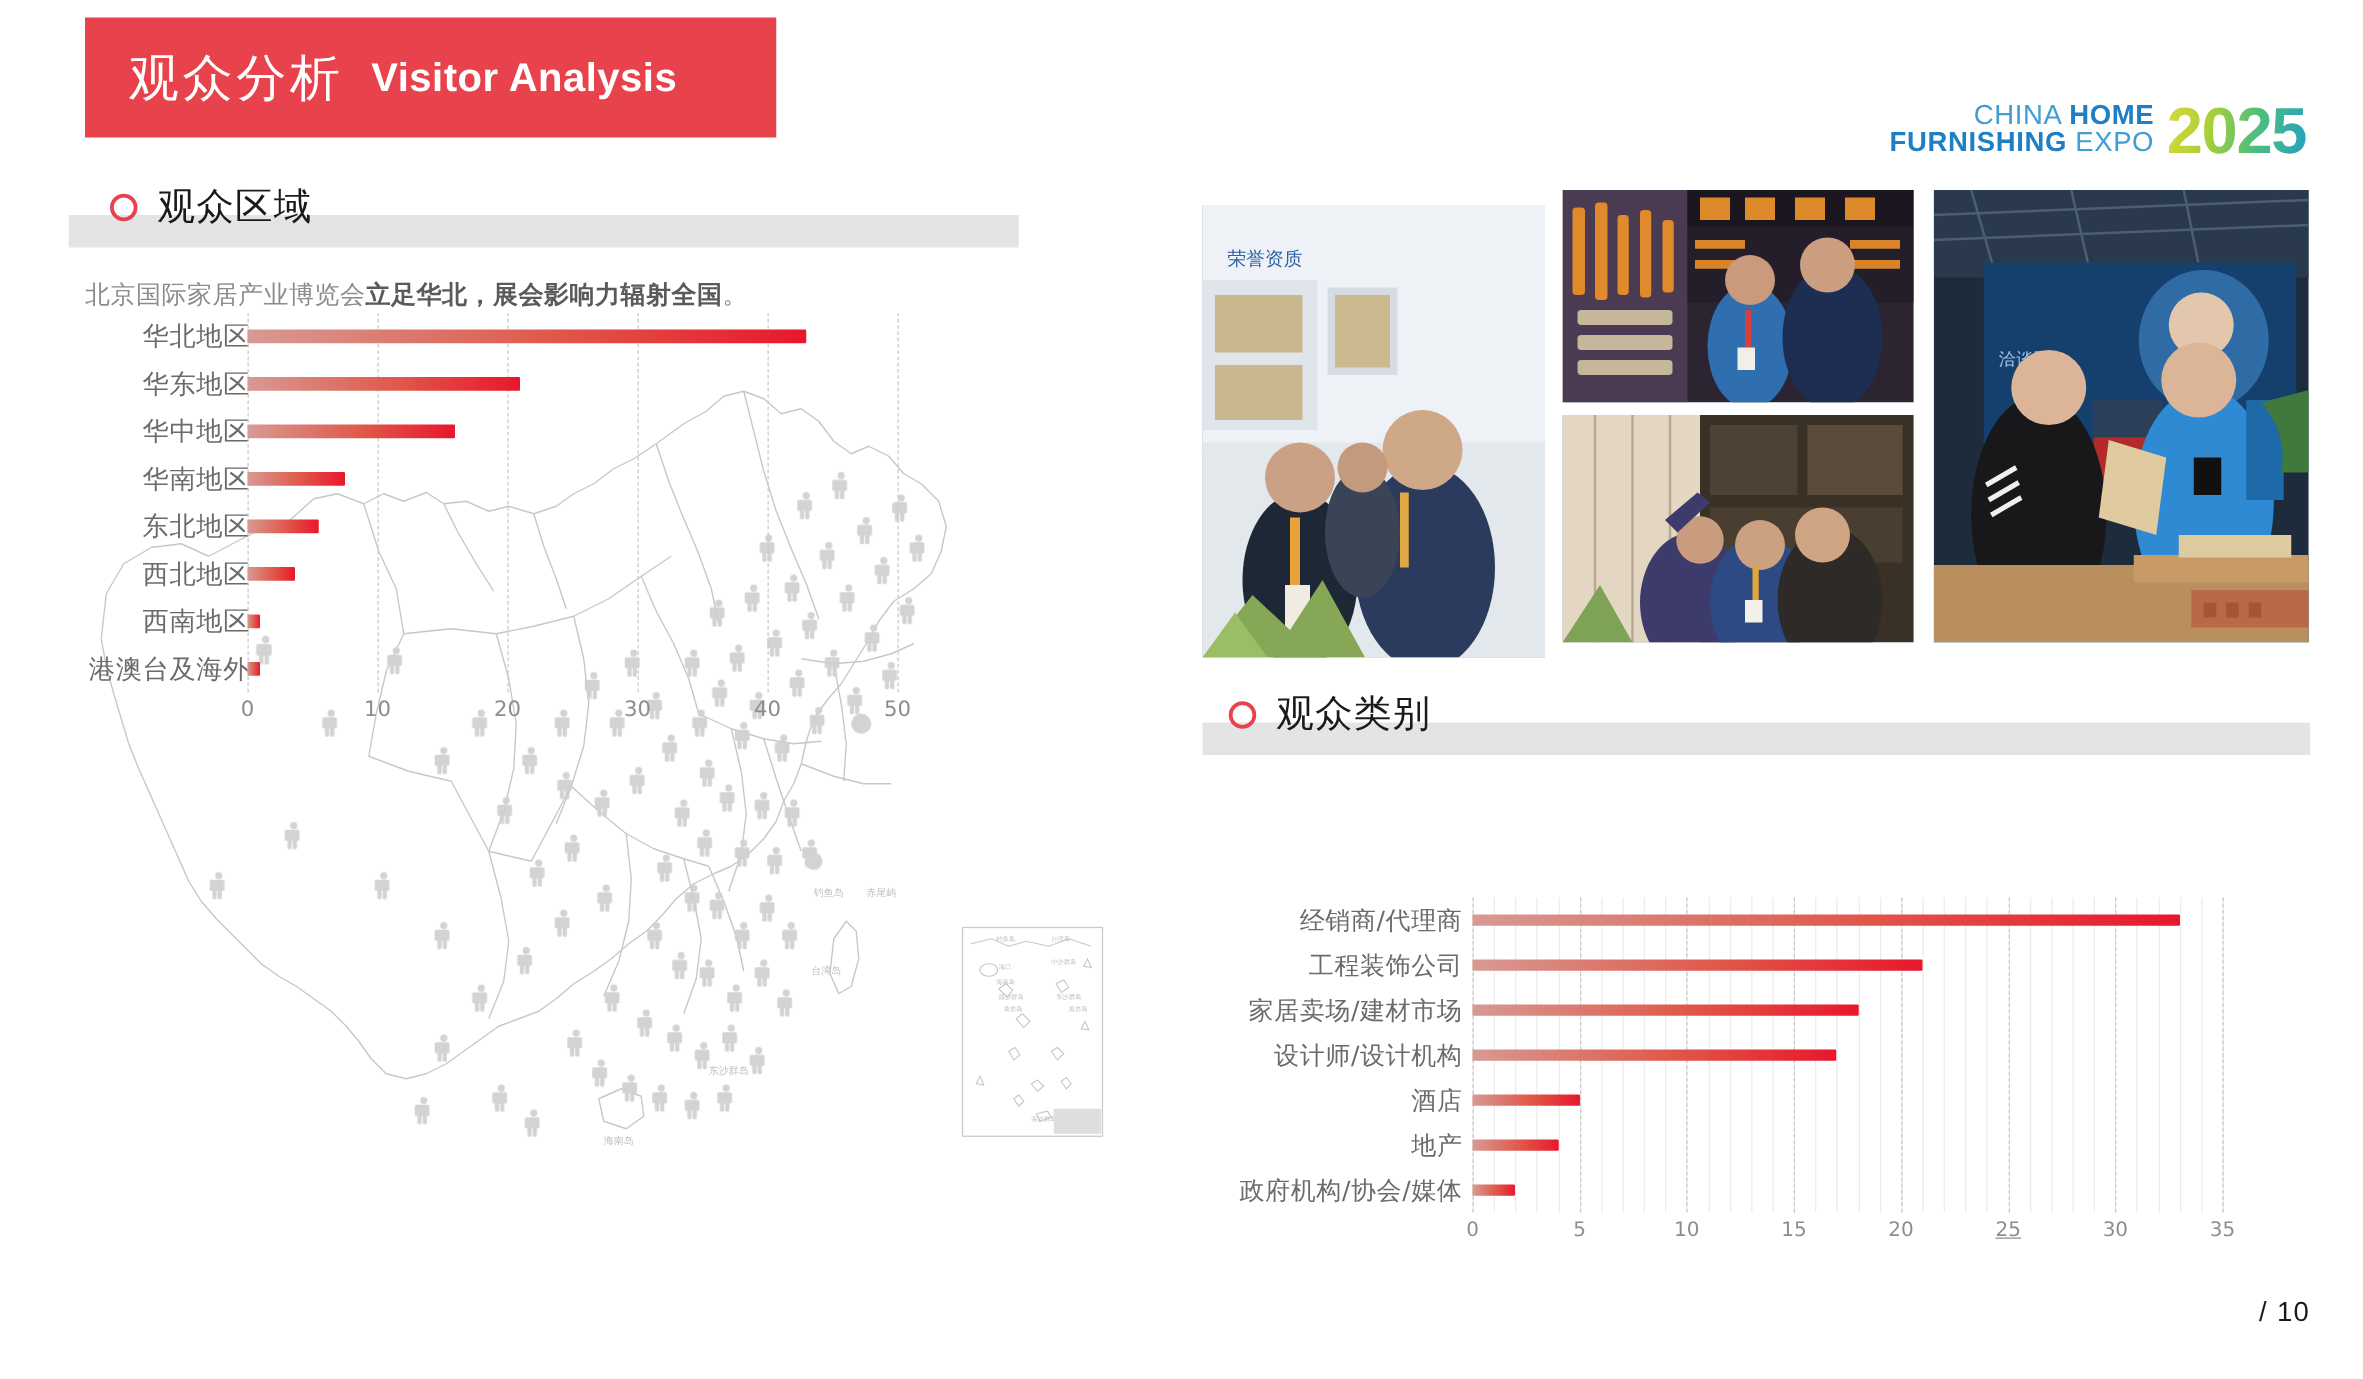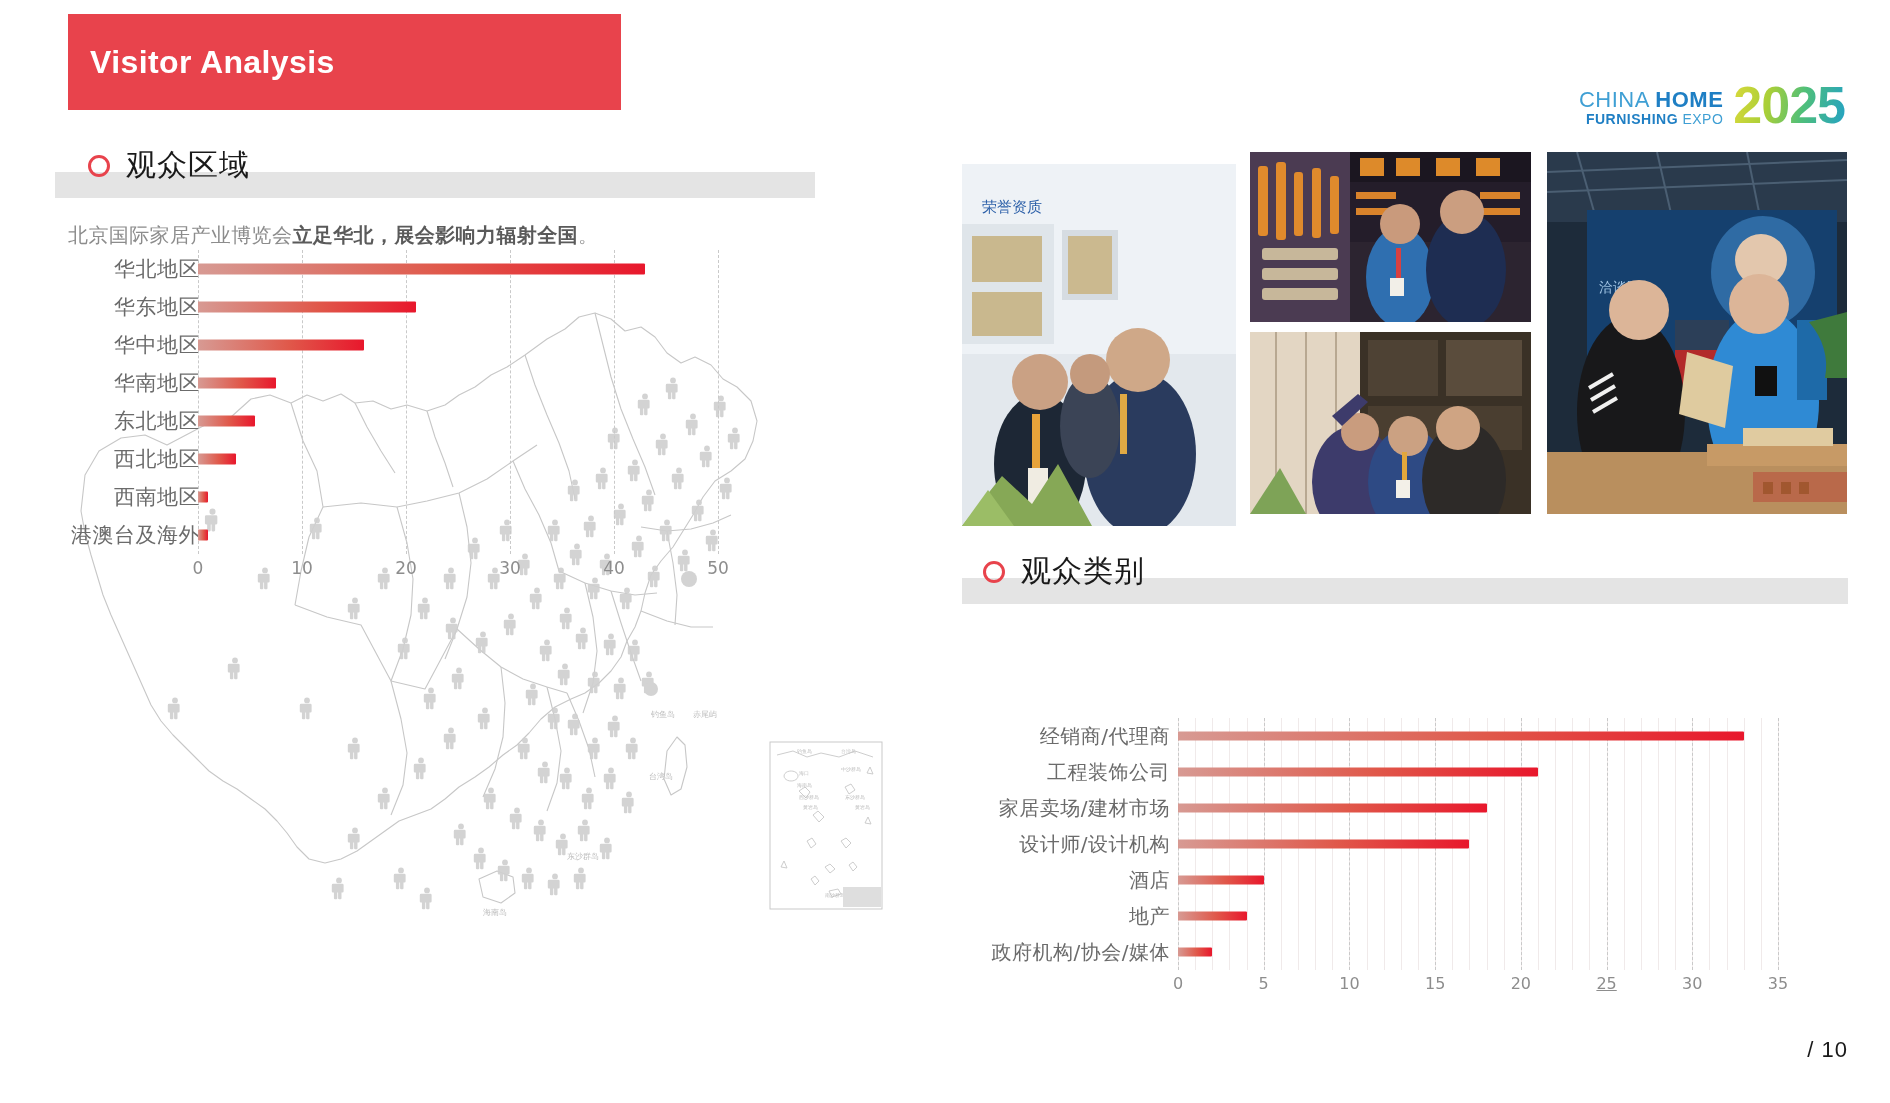--- a/index.html
+++ b/index.html
@@ -28,21 +28,21 @@
     letter-spacing:.4px;
   }
 
   
   .logo{
     position:absolute;right:45px;top:34px;
     display:flex;align-items:flex-end;
   }
   .logo-txt{text-align:right;line-height:1.02;padding-bottom:4px;}
   .logo-l1{font-size:22px;font-weight:bold;letter-spacing:.5px;white-space:nowrap;}
-  .logo-l2{font-size:14px;font-weight:bold;letter-spacing:.5px;white-space:nowrap;}
+  .logo-l2{font-size:22px;font-weight:bold;letter-spacing:.5px;white-space:nowrap;}
   .lt-thin{color:#3f9fd4;font-weight:400;}
   .lt-bold{color:#1f7fc4;font-weight:bold;}
   .lt-fur{color:#1f7fc4;font-weight:bold;}
   .lt-expo{color:#3f9fd4;font-weight:400;}
   .logo-year{
     font-size:52px;font-weight:bold;margin-left:10px;line-height:.92;
     background:linear-gradient(100deg,#d9d93a 0%,#a9cf38 32%,#4fbf7a 62%,#24a2c4 100%);
     -webkit-background-clip:text;background-clip:text;color:transparent;
     letter-spacing:-1px;
     margin-top:48px;
@@ -121,20 +121,21 @@
     position:absolute;right:42px;bottom:40px;font-size:22px;color:#1a1a1a;
     letter-spacing:1px;
   }
 </style>
 </head>
 <body>
 
 <div class="page">
 
   <div class="hdr-bar">
+    <span class="hdr-cn">观众分析</span>
     <span class="hdr-en">Visitor Analysis</span>
   </div>
 
   <div class="logo">
     <div class="logo-txt">
       <div class="logo-l1"><span class="lt-thin">CHINA </span><span class="lt-bold">HOME</span></div>
       <div class="logo-l2"><span class="lt-fur">FURNISHING </span><span class="lt-expo">EXPO</span></div>
     </div>
     <div class="logo-year">2025</div>
   </div>

